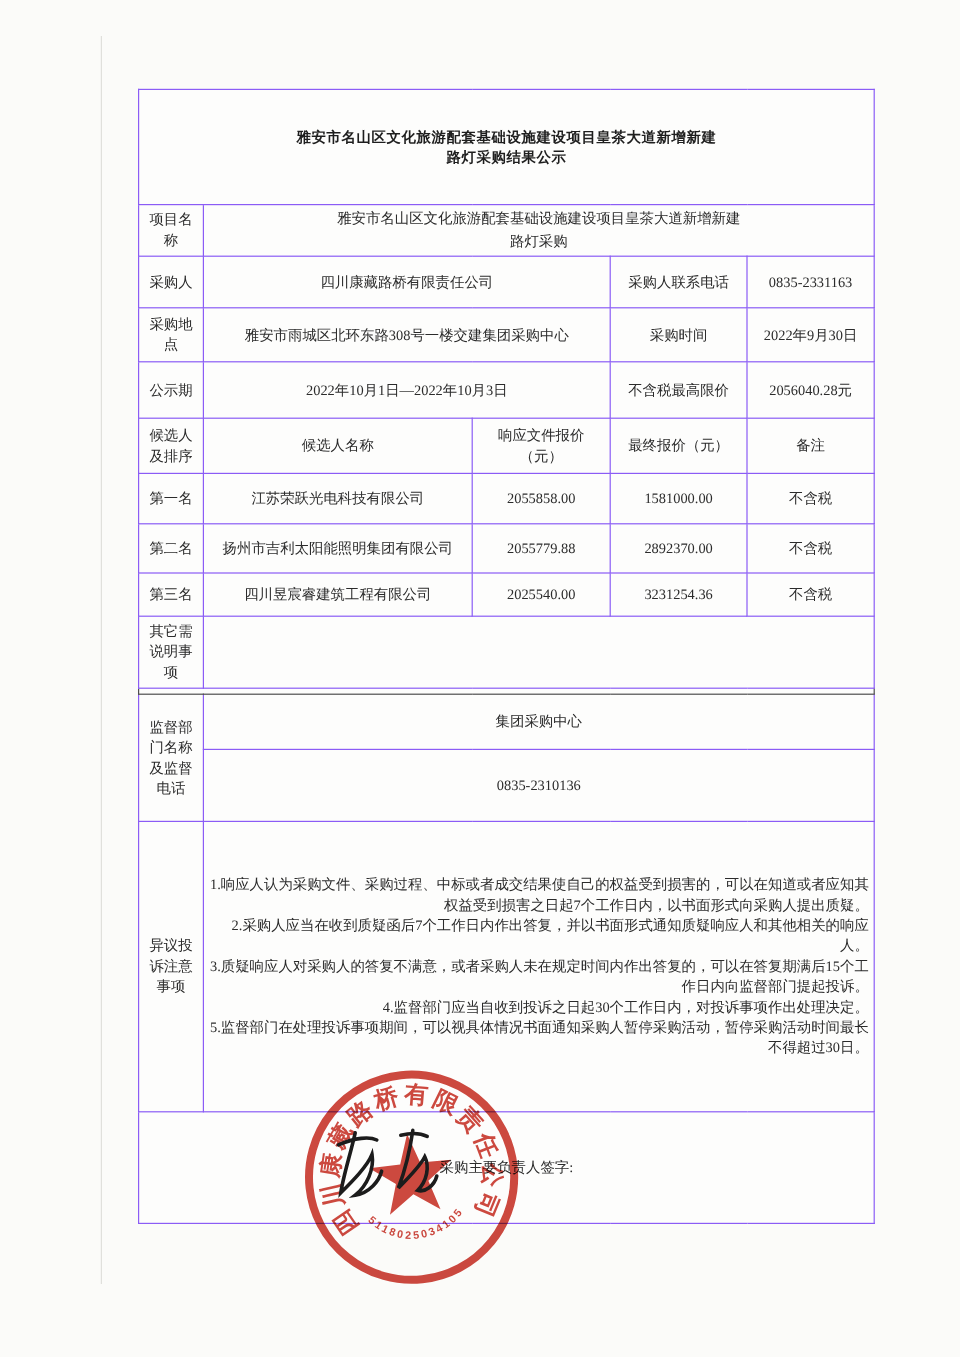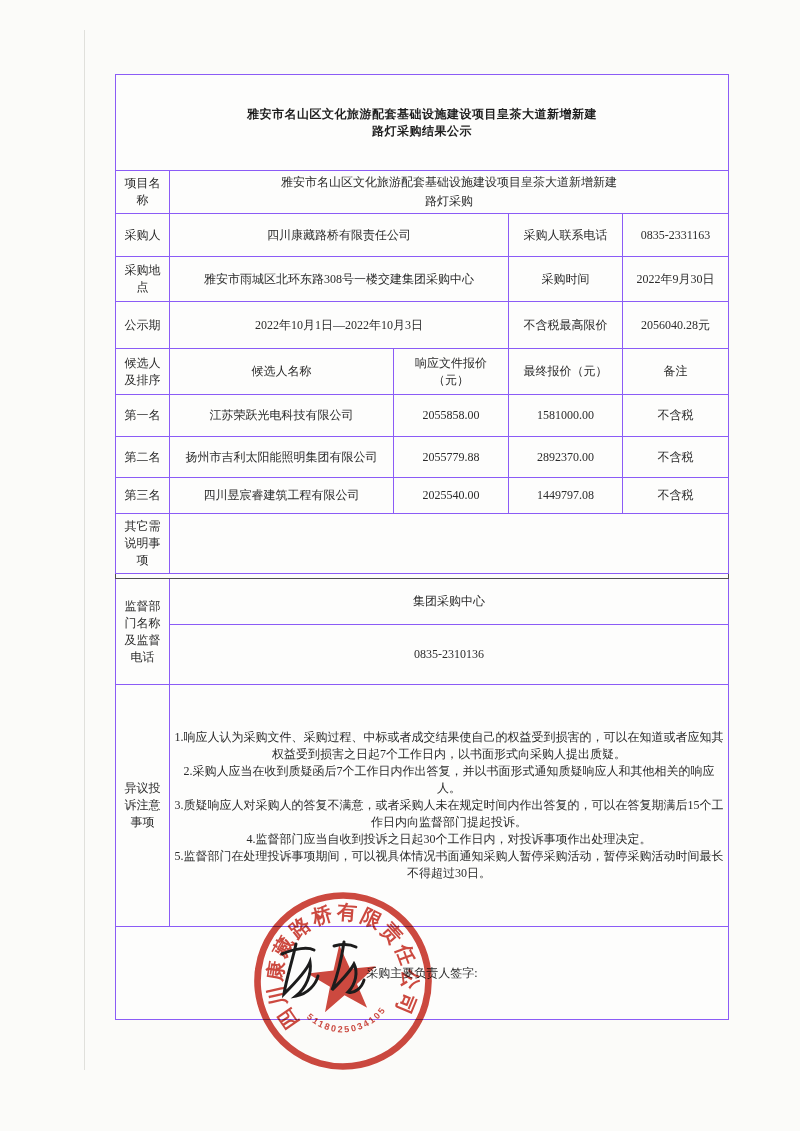--- a/index.html
+++ b/index.html
@@ -55,21 +55,21 @@
     margin-top:44px;
   }
   td.val{ font-size:12.5px; }
   td.hdr{ white-space:pre-line; line-height:18px; }
   td.notice-cell{
     text-align:left;
     padding:8px 12px 8px 6px;
     line-height:19.5px;
     vertical-align:middle;
   }
-  .notice-item{ text-align:center; }
+  .notice-item{ text-align:right; }
   tr.gap-row td{
     border-left:1px solid #4e4e4e;
     border-right:1px solid #4e4e4e;
     border-top:1px solid #4e4e4e;
     border-bottom:1px solid #4e4e4e;
     padding:0;height:4px;line-height:4px;font-size:2px;
   }
   td.sign-cell{
     text-align:left;
     padding-left:6px;
@@ -165,21 +165,21 @@
     <td class="lbl-c">第二名</td>
     <td class="val">扬州市吉利太阳能照明集团有限公司</td>
     <td class="val">2055779.88</td>
     <td class="val">2892370.00</td>
     <td class="val">不含税</td>
   </tr>
   <tr style="height:36px">
     <td class="lbl-c">第三名</td>
     <td class="val">四川昱宸睿建筑工程有限公司</td>
     <td class="val">2025540.00</td>
-    <td class="val">1449797.08</td>
+    <td class="val">3231254.36</td>
     <td class="val">不含税</td>
   </tr>
 
   <tr style="height:60px">
     <td class="lbl">其它需说明事项</td>
     <td colspan="4"></td>
   </tr>
 
   <tr class="gap-row">
           <td colspan="5"></td>

